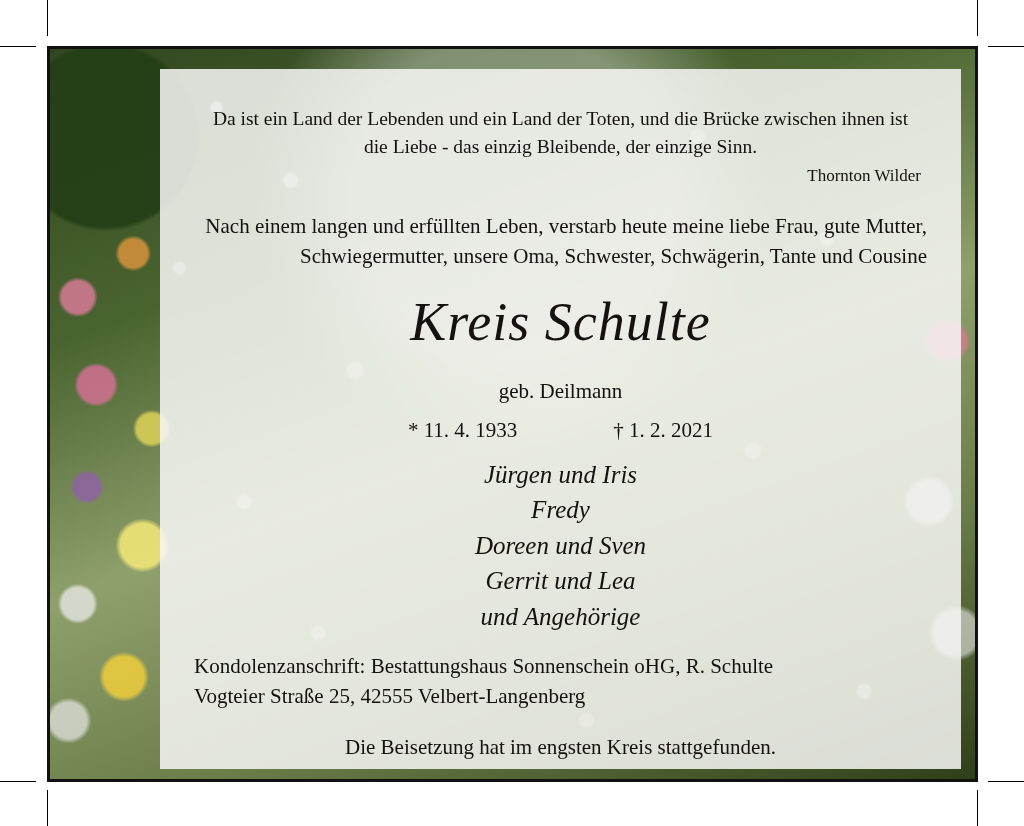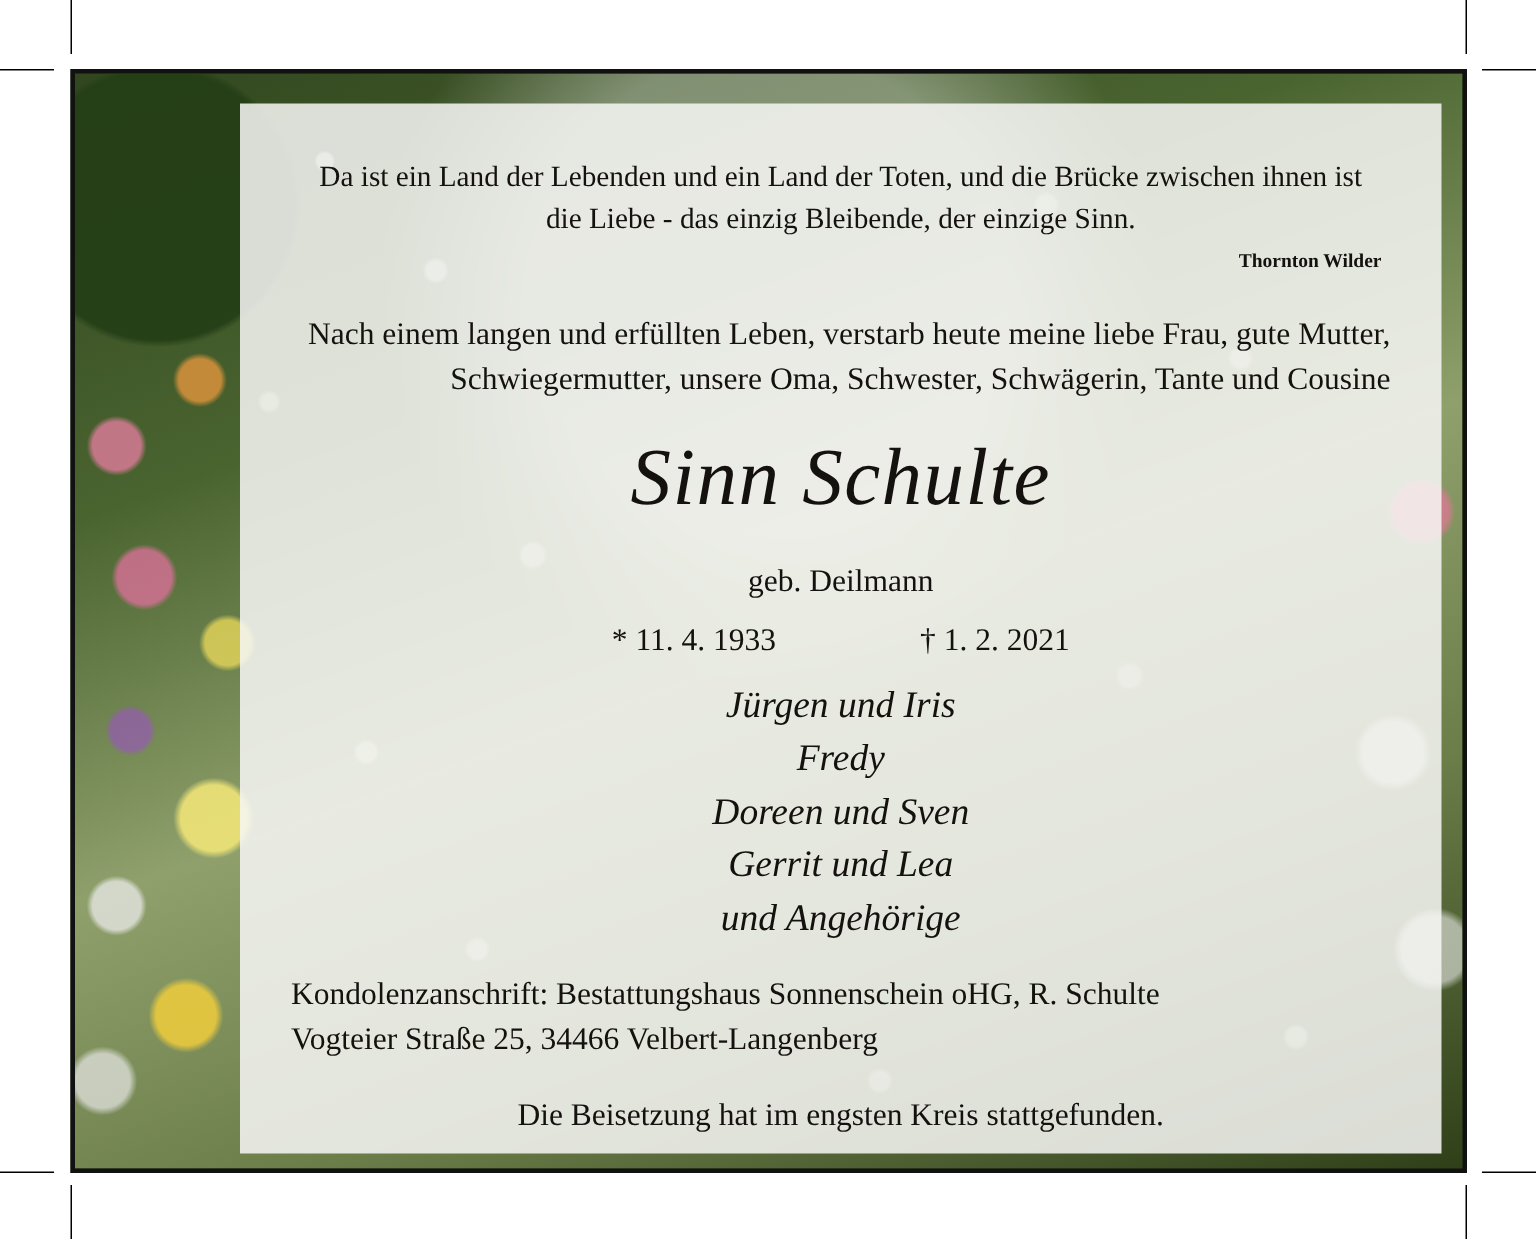--- a/index.html
+++ b/index.html
@@ -88,24 +88,23 @@
   }
 
   .quote {
     text-align: center;
     font-size: 19.5px;
     line-height: 1.42;
     margin: 0 10px;
   }
   .quote-author {
     text-align: right;
-    font-size: 13px;
+    font-size: 17px;
     margin-top: 6px;
     margin-right: 6px;
-    font-weight: bold;
   }
 
   .intro {
     margin-top: 26px;
     font-size: 21px;
     line-height: 1.42;
     text-align: right;
   }
 
   .name {
@@ -165,36 +164,36 @@
 <div class="page">
   <div class="photo"></div>
   <div class="photo-speckle"></div>
 
   <div class="card">
     <div class="quote">Da ist ein Land der Lebenden und ein Land der Toten, und die Brücke zwischen ihnen ist die Liebe - das einzig Bleibende, der einzige Sinn.</div>
     <div class="quote-author">Thornton Wilder</div>
 
     <div class="intro">Nach einem langen und erfüllten Leben, verstarb heute meine liebe Frau, gute Mutter, Schwiegermutter, unsere Oma, Schwester, Schwägerin, Tante und Cousine</div>
 
-    <div class="name">Sinn Schulte</div>
+    <div class="name">Kreis Schulte</div>
     <div class="maiden">geb. Deilmann</div>
 
     <div class="dates">
       <span>* 11. 4. 1933</span>
       <span>† 1. 2. 2021</span>
     </div>
 
     <div class="mourners">
       <div>Jürgen und Iris</div>
       <div>Fredy</div>
       <div>Doreen und Sven</div>
       <div>Gerrit und Lea</div>
       <div>und Angehörige</div>
     </div>
 
     <div class="condolence">
       <div>Kondolenzanschrift: Bestattungshaus Sonnenschein oHG, R. Schulte</div>
-      <div>Vogteier Straße 25, 34466 Velbert-Langenberg</div>
+      <div>Vogteier Straße 25, 42555 Velbert-Langenberg</div>
     </div>
 
     <div class="closing">Die Beisetzung hat im engsten Kreis stattgefunden.</div>
   </div>
 </div>
 
 </body></html>

